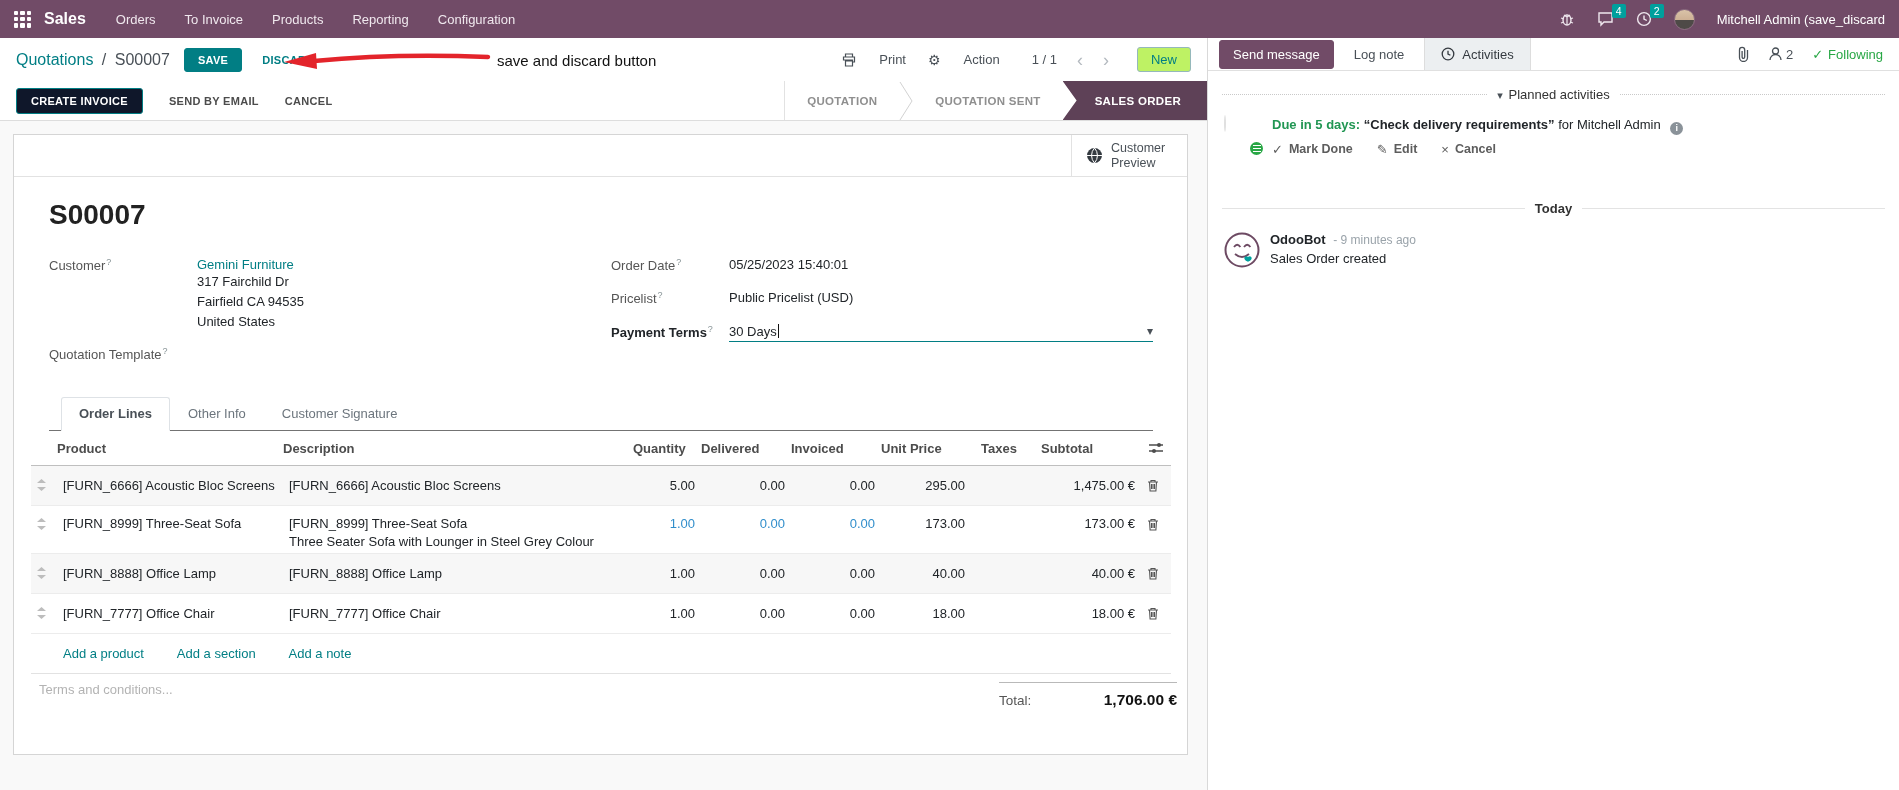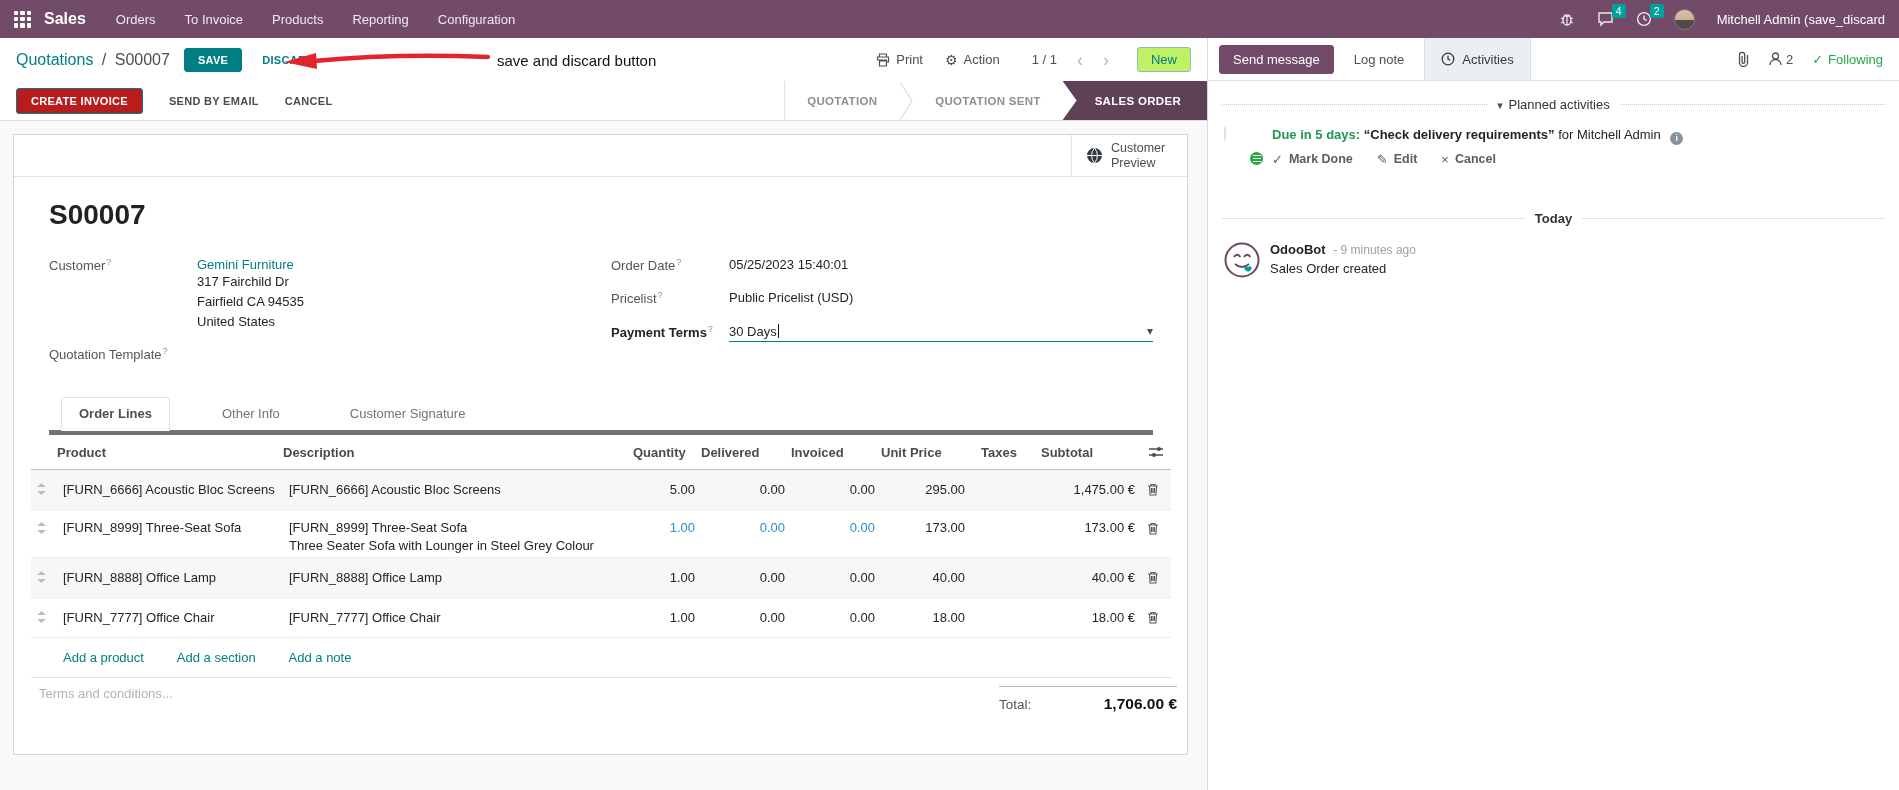--- a/index.html
+++ b/index.html
@@ -31,29 +31,29 @@
   .bc-link { color:#017e84; cursor:pointer; }
   .bc-sep { color:#495057; margin:0 4px; }
   .bc-current { color:#495057; }
   .btn-save { background:#017e84; color:#fff; border:1px solid #017e84; font-size:11px; font-weight:bold;
       padding:5px 13px; border-radius:3px; margin-left:14px; cursor:pointer; letter-spacing:.3px; }
   .btn-discard { background:none; border:none; color:#017e84; font-size:11px; font-weight:bold;
       margin-left:20px; cursor:pointer; letter-spacing:.3px; }
   .annotation-arrow { position:absolute; left:276px; top:12px; pointer-events:none; }
   .annotation-text { position:absolute; left:497px; top:14px; font-size:15px; color:#111; }
   .cp-right { margin-left:auto; display:flex; align-items:center; gap:8px; }
-  .cp-btn { display:inline-flex; align-items:center; gap:6px; color:#495057; font-size:13px; cursor:pointer; margin-right:14px;text-align:center; }
+  .cp-btn { display:inline-flex; align-items:center; gap:23px; color:#495057; font-size:13px; cursor:pointer; margin-right:14px;text-align:center; }
   .gear-glyph { font-size:14px; color:#495057; }
   .pager { color:#495057; margin:0 6px 0 10px; }
   .pager-arrow { color:#b3b9bf; font-size:18px; padding:0 6px; cursor:pointer; line-height:1; }
   .btn-new { background:#bef264; border:1px solid #95b8bb; color:#017e84; font-size:13px;
       padding:4px 13px; border-radius:3px; margin-left:14px; cursor:pointer; }
 
   .cp-row2 { height:40px; display:flex; align-items:center; padding-left:16px; border-bottom:1px solid #ddd; background:#fff; }
-  .btn-primary-sb { background:#b91c1c; color:#fff; border:1px solid #017e84; font-size:11px; font-weight:bold;
+  .btn-primary-sb { background:#0f172a; color:#fff; border:1px solid #017e84; font-size:11px; font-weight:bold;
       padding:6px 14px; border-radius:3px; cursor:pointer; letter-spacing:.3px; }
   .btn-plain-sb { background:none; border:none; color:#4c4c4c; font-size:11px; font-weight:bold;
       margin-left:26px; cursor:pointer; letter-spacing:.3px; }
   .statusbar { margin-left:auto; height:100%; display:flex; align-items:stretch; border-left:1px solid #e2e2e2; }
   .state { display:flex; align-items:center; padding:0 22px; font-size:11.5px; font-weight:bold;
       color:#8f8f8f; letter-spacing:.3px; cursor:pointer; }
   .state-sep { display:flex; align-items:center; }
   .state.active { background:#5e4157; color:#fff; padding:0 26px 0 32px;
       clip-path:polygon(0 0,100% 0,100% 100%,0 100%,14px 50%); }
 
@@ -74,21 +74,21 @@
   .f-label.bold { font-weight:bold; color:#212529; }
   .f-value { color:#212529; }
   .link { color:#017e84; cursor:pointer;margin-top:8px; }
   .addr div { line-height:20px; }
   .tmpl-row { margin-top:14px; }
   .pt-value { flex:1; display:flex; align-items:center; border-bottom:1px solid #017e84; padding-bottom:2px; }
   .cursor-bar { display:inline-block; width:1px; height:14px; background:#111; margin-left:1px; }
   .pt-caret { margin-left:auto; color:#495057; font-size:12px; cursor:pointer; }
 
   
-  .tabs { display:flex; border-bottom:5px solid #737373; margin-top:24px; padding-left:12px;gap:34px; }
+  .tabs { display:flex; border-bottom:1px solid #737373; margin-top:24px; padding-left:12px; }
   .tab { padding:8px 17px; font-size:13px; color:#6c757d; cursor:pointer; border:1px solid transparent; }
   .tab.active { background:#fff; color:#495057; font-weight:bold; border-color:#dee2e6 #dee2e6 #fff;
       border-radius:3px 3px 0 0; margin-bottom:-1px; }
 
   
   table.lines { border-collapse:collapse; width:1140px; margin-left:-18px; table-layout:fixed; }
   table.lines th { font-weight:bold; color:#4c4c4c; border-bottom:1px solid #bfbfbf; height:34px; text-align:left; }
   table.lines td { height:40px; padding:4px 6px; vertical-align:middle; }
   table.lines tr.r { border-bottom:1px solid #ececec; }
   tr.stripe { background:#f7f7f7; }
@@ -100,21 +100,21 @@
   .add-link { color:#017e84; margin-right:30px; cursor:pointer; }
 
   .below-table { display:flex; margin-top:8px; }
   .terms { color:#b3b3b3; margin-left:-10px; }
   .total-box { margin-left:auto; width:178px; border-top:1px solid #b9b9b9; padding-top:8px;
       display:flex; align-items:baseline; justify-content:space-between; margin-right:-24px; }
   .total-label { color:#555; font-size:13.5px; }
   .total-value { font-weight:bold; font-size:15.5px; color:#111; }
 
   
-  .ch-top { height:43px; display:flex; align-items:stretch; border-bottom:1px solid #e0e0e0; padding-left:11px; }
+  .ch-top { height:33px; display:flex; align-items:stretch; border-bottom:1px solid #e0e0e0; padding-left:11px; }
   .btn-send { align-self:center; background:#714B67; color:#fff; border:1px solid #714B67; font-size:13px;
       padding:6px 13px; border-radius:3px; cursor:pointer; }
   .btn-lognote { align-self:center; background:none; border:none; color:#495057; font-size:13px; margin-left:20px; cursor:pointer; }
   .btn-activities { display:flex; align-items:center; gap:7px; padding:0 16px; margin-left:20px;
       background:#eceff1; border-left:1px solid #ddd; border-right:1px solid #ddd; color:#343a40; cursor:pointer; }
   .ch-top-right { margin-left:auto; display:flex; align-items:center; gap:19px; padding-right:16px; }
   .follower { display:flex; align-items:center; gap:4px; color:#495057; cursor:pointer; }
   .following { color:#28a745; font-size:13px; display:flex; align-items:center; gap:5px; cursor:pointer; }
 
   .divider { display:flex; align-items:center; gap:10px; margin:16px 14px 0; color:#333; }

